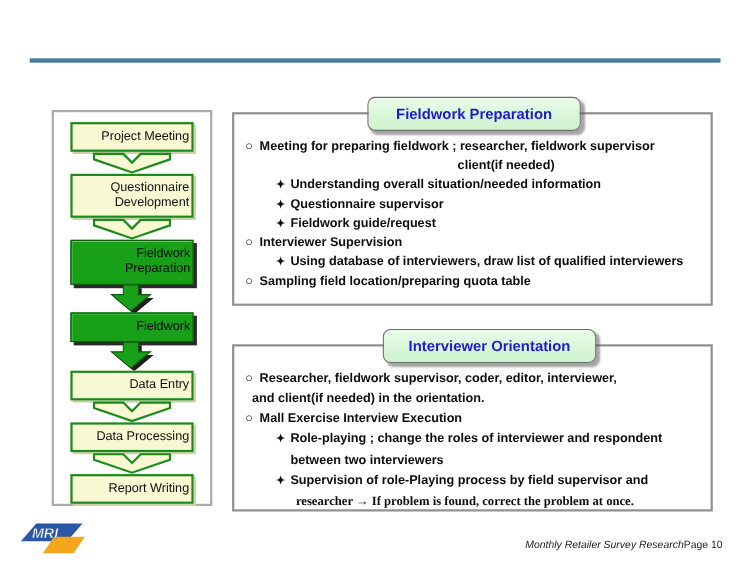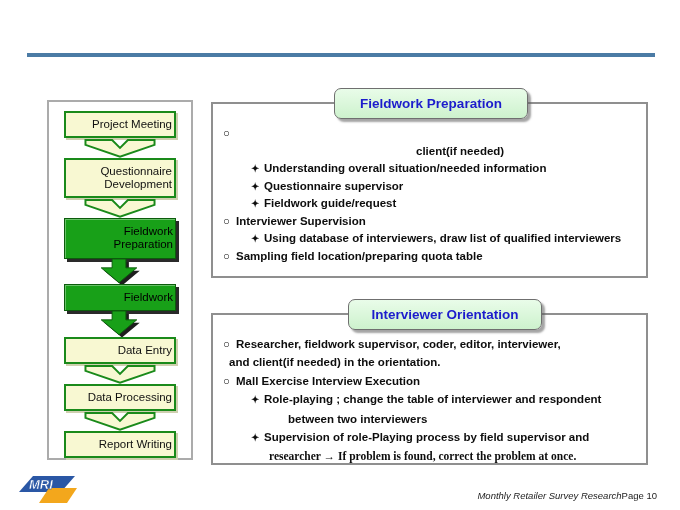--- a/index.html
+++ b/index.html
@@ -45,21 +45,21 @@
     font-size:11.5px;font-weight:bold;color:#0d0d0d;white-space:nowrap;
   }
   .panel-1 li{line-height:17.5px;}
   .panel-2 li{line-height:18.4px;}
   .bul{width:13px;flex:0 0 13px;text-align:left;font-weight:bold;}
   .bul.dia{font-size:10px;}
   li.l1{padding-left:10px;}
   li.l2{padding-left:38px;}
   li.cont-center{padding-left:203px;}
   li.cont1{padding-left:16px;}
-  li.cont2{padding-left:75px;}
+  li.cont2{padding-left:51px;}
   li.cont3{padding-left:56px;font-family:Liberation Serif, serif;}
 
   .panel-title{
     position:absolute;width:192px;height:29px;z-index:3;
     background:linear-gradient(180deg,#e9fce9 0%,#cdf2cd 100%);
     border:1px solid #6f6f6f;border-radius:7px;
     box-shadow:3px 3px 2px rgba(90,90,90,.55);
     display:flex;align-items:center;justify-content:center;
     font-size:13.5px;font-weight:bold;color:#1c1ccc;
   }
@@ -123,20 +123,21 @@
 
     <div class="step cream">Report Writing</div>
   </div>
 
   <div class="panel-title title-1">Fieldwork Preparation</div>
 
   <div class="panel panel-1">
     <ul>
       <li class="l1">
         <span class="bul">○</span>
+        <span class="txt">Meeting for preparing fieldwork ; researcher, fieldwork supervisor</span>
       </li>
       <li class="cont-center">
         <span class="txt">client(if needed)</span>
       </li>
       <li class="l2">
         <span class="bul dia">✦</span>
         <span class="txt">Understanding overall situation/needed information</span>
       </li>
       <li class="l2">
         <span class="bul dia">✦</span>
@@ -171,21 +172,21 @@
       </li>
       <li class="cont1">
         <span class="txt">and client(if needed) in the orientation.</span>
       </li>
       <li class="l1">
         <span class="bul">○</span>
         <span class="txt">Mall Exercise Interview Execution</span>
       </li>
       <li class="l2">
         <span class="bul dia">✦</span>
-        <span class="txt">Role-playing ; change the table of interviewer and respondent</span>
+        <span class="txt">Role-playing ; change the roles of interviewer and respondent</span>
       </li>
       <li class="cont2">
         <span class="txt">between two interviewers</span>
       </li>
       <li class="l2">
         <span class="bul dia">✦</span>
         <span class="txt">Supervision of role-Playing process by field supervisor and</span>
       </li>
       <li class="cont3">
         <span class="txt">researcher → If problem is found, correct the problem at once.</span>

